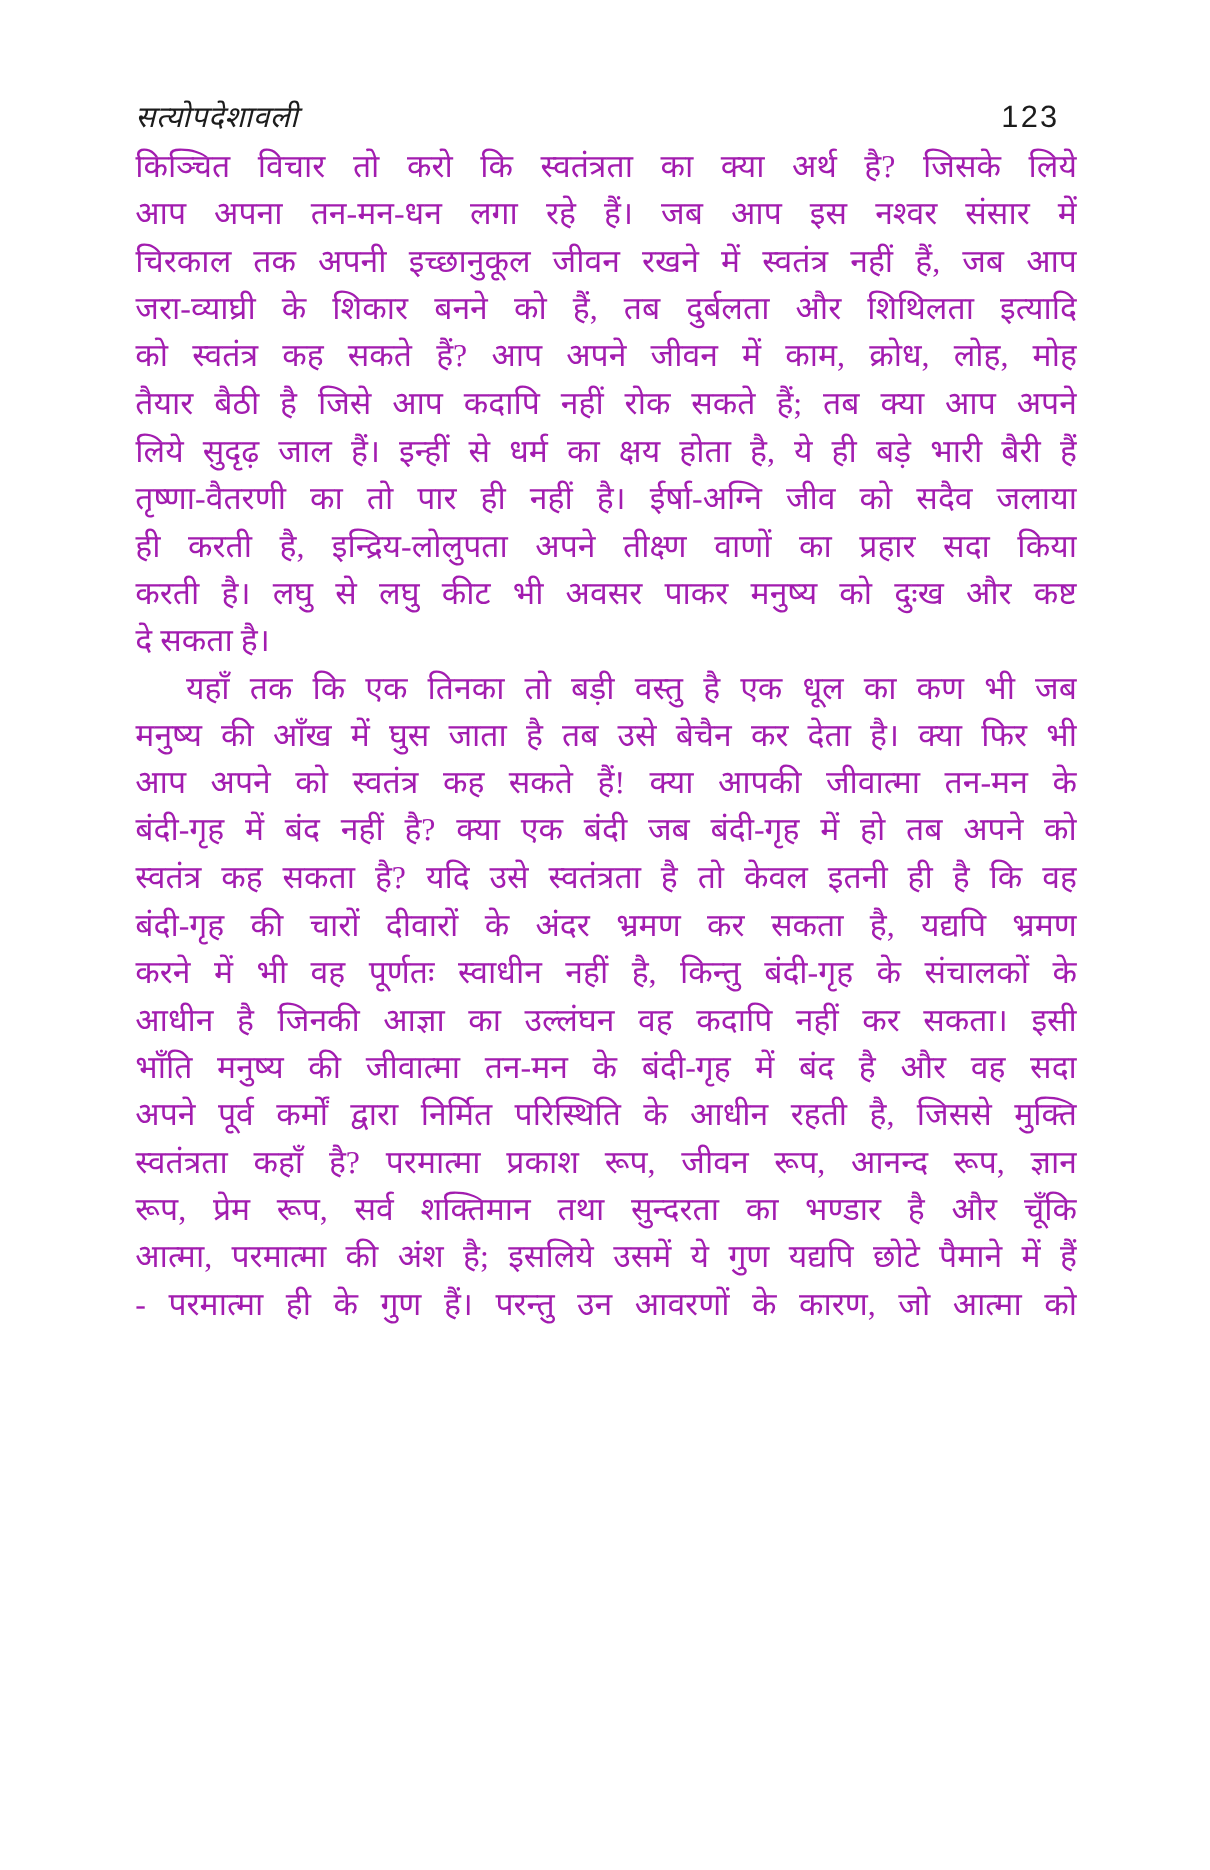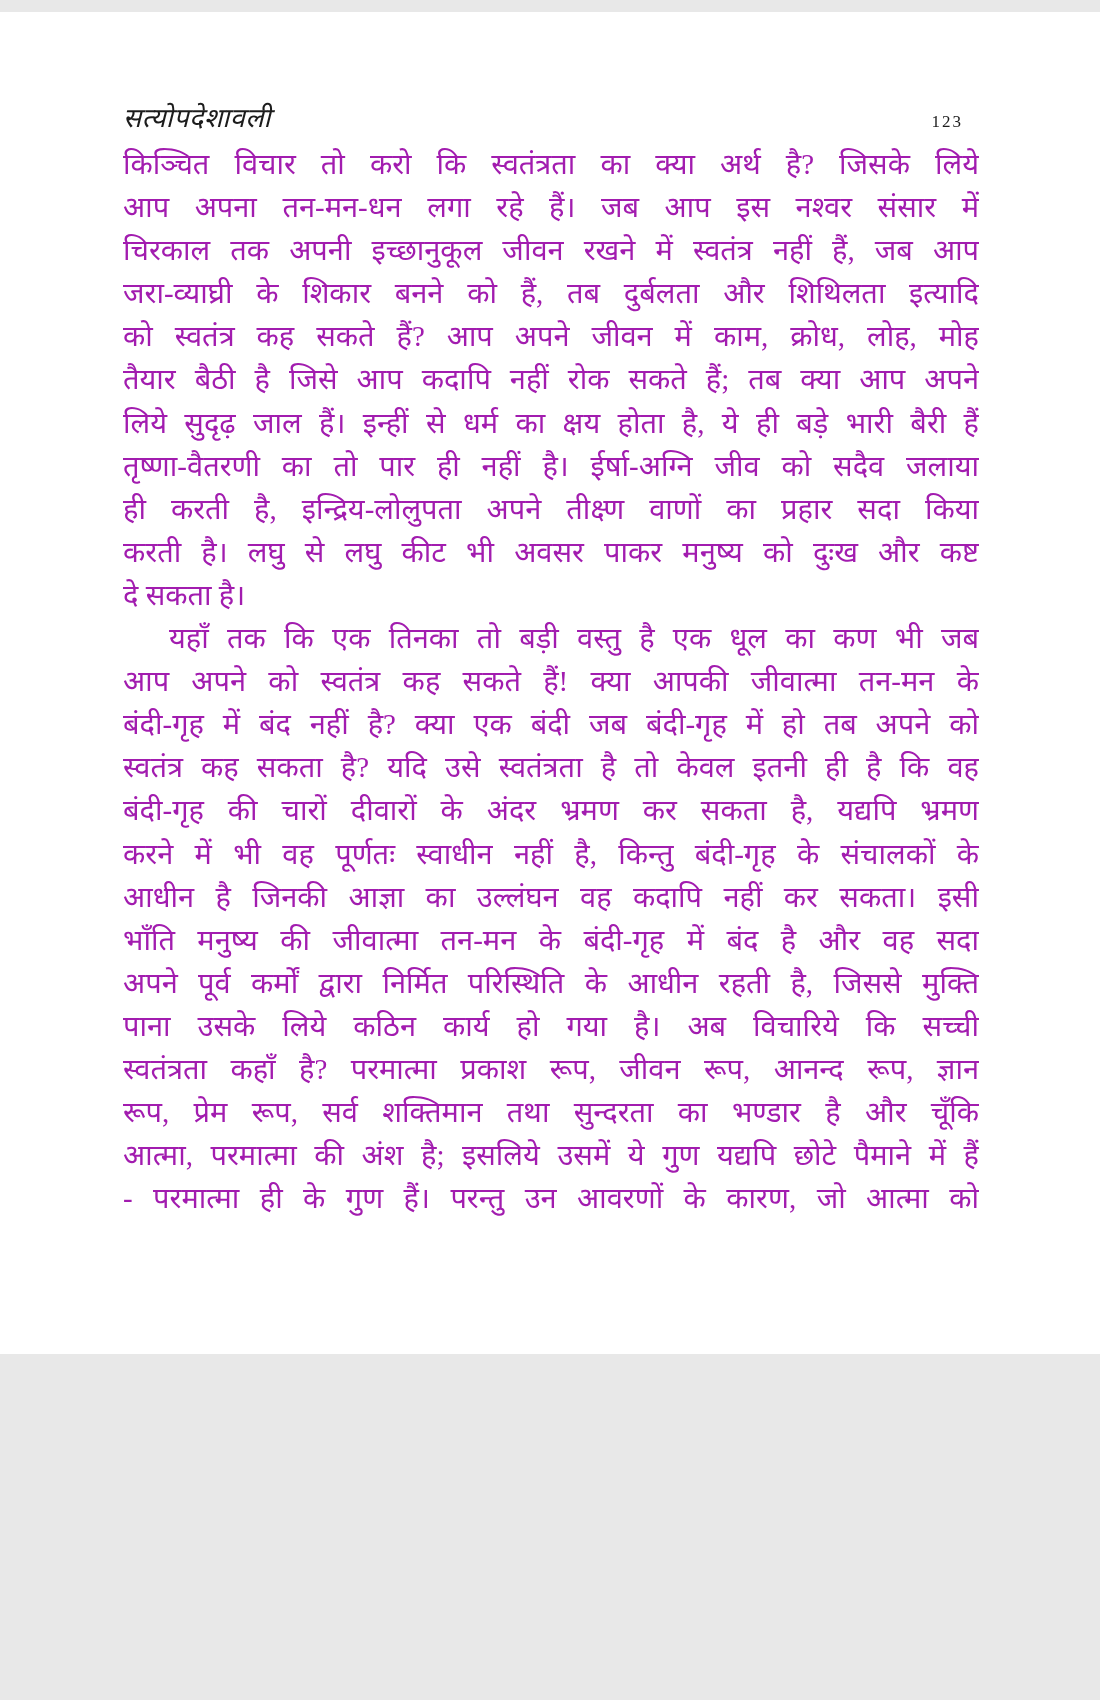--- a/index.html
+++ b/index.html
@@ -3,22 +3,22 @@
 <meta charset="utf-8">
 <style>
   html, body {
     margin: 0;
     padding: 0;
     background: #e8e8e8;
   }
   .page {
     position: relative;
     width: 1100px;
-    height: 1342px;
-    margin: 12px auto;
+    height: 1700px;
+    margin: 0 auto;
     background: #ffffff;
     overflow: hidden;
     color: #161616;
   }
   .header {
     position: absolute;
     top: 86px;
     left: 123px;
     width: 856px;
     display: flex;
@@ -26,22 +26,22 @@
     align-items: baseline;
   }
   .running-title {
     font-family: "Liberation Serif", "DejaVu Serif", serif;
     font-style: italic;
     font-size: 27px;
     letter-spacing: 0.5px;
     color: #1c1c1c;
   }
   .page-number {
-    font-family: Liberation Serif, serif;
-    font-size: 17px;
+    font-family: Liberation Sans, sans-serif;
+    font-size: 28px;
     letter-spacing: 2px;
     color: #1c1c1c;
     padding-right: 16px;
   }
   .body-text {
     position: absolute;
     top: 131px;
     left: 123px;
     width: 856px;
     font-family: "Liberation Serif", "DejaVu Serif", serif;
@@ -80,28 +80,28 @@
         <div class="textline">को स्वतंत्र कह सकते हैं? आप अपने जीवन में काम, क्रोध, लोह, मोह</div>
         <div class="textline">तैयार बैठी है जिसे आप कदापि नहीं रोक सकते हैं; तब क्या आप अपने</div>
         <div class="textline">लिये सुदृढ़ जाल हैं। इन्हीं से धर्म का क्षय होता है, ये ही बड़े भारी बैरी हैं</div>
         <div class="textline">तृष्णा-वैतरणी का तो पार ही नहीं है। ईर्षा-अग्नि जीव को सदैव जलाया</div>
         <div class="textline">ही करती है, इन्द्रिय-लोलुपता अपने तीक्ष्ण वाणों का प्रहार सदा किया</div>
         <div class="textline">करती है। लघु से लघु कीट भी अवसर पाकर मनुष्य को दुःख और कष्ट</div>
         <div class="textline last-left">दे सकता है।</div>
       </div>
       <div>
         <div class="textline indent">यहाँ तक कि एक तिनका तो बड़ी वस्तु है एक धूल का कण भी जब</div>
+        <div class="textline">मनुष्य की आँख में घुस जाता है तब उसे बेचैन कर देता है। क्या फिर भी</div>
         <div class="textline">आप अपने को स्वतंत्र कह सकते हैं! क्या आपकी जीवात्मा तन-मन के</div>
         <div class="textline">बंदी-गृह में बंद नहीं है? क्या एक बंदी जब बंदी-गृह में हो तब अपने को</div>
         <div class="textline">स्वतंत्र कह सकता है? यदि उसे स्वतंत्रता है तो केवल इतनी ही है कि वह</div>
         <div class="textline">बंदी-गृह की चारों दीवारों के अंदर भ्रमण कर सकता है, यद्यपि भ्रमण</div>
         <div class="textline">करने में भी वह पूर्णतः स्वाधीन नहीं है, किन्तु बंदी-गृह के संचालकों के</div>
         <div class="textline">आधीन है जिनकी आज्ञा का उल्लंघन वह कदापि नहीं कर सकता। इसी</div>
         <div class="textline">भाँति मनुष्य की जीवात्मा तन-मन के बंदी-गृह में बंद है और वह सदा</div>
         <div class="textline">अपने पूर्व कर्मों द्वारा निर्मित परिस्थिति के आधीन रहती है, जिससे मुक्ति</div>
-        <div class="textline">पाना उसके लिये कठिन कार्य हो गया है। अब विचारिये कि सच्ची</div>
         <div class="textline">स्वतंत्रता कहाँ है? परमात्मा प्रकाश रूप, जीवन रूप, आनन्द रूप, ज्ञान</div>
         <div class="textline">रूप, प्रेम रूप, सर्व शक्तिमान तथा सुन्दरता का भण्डार है और चूँकि</div>
         <div class="textline">आत्मा, परमात्मा की अंश है; इसलिये उसमें ये गुण यद्यपि छोटे पैमाने में हैं</div>
         <div class="textline">- परमात्मा ही के गुण हैं। परन्तु उन आवरणों के कारण, जो आत्मा को</div>
       </div>
     </div>
 </div>
 
 </body></html>

